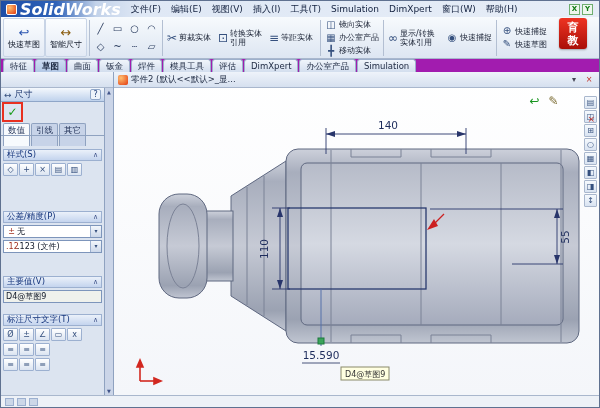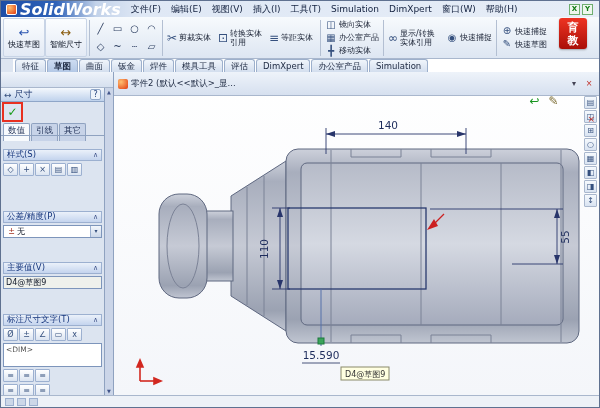--- a/index.html
+++ b/index.html
@@ -23,51 +23,51 @@
 .gi{width:16px;height:16px;font-size:10px;line-height:15px;text-align:center;color:#2c3e60}
 .lb{flex:none;display:flex;align-items:center;gap:2px;padding:0 2px;height:39px;width:51px}
 .lb .ic{font-size:12px;color:#35507e;flex:none}
 .lb .tx{font-size:8px;line-height:9px;color:#1c2436}
 .lbw{width:58px}
 .st{flex:none;display:flex;flex-direction:column;justify-content:center;height:40px}
 .sr{display:flex;align-items:center;gap:2px;height:13px;padding:0 2px;white-space:nowrap}
 .sr .ic{width:12px;font-size:10px;line-height:12px;text-align:center;color:#35507e}
 .sr .tx{font-size:8px;color:#1c2436}
 .wm{position:absolute;top:17px;right:12px;width:28px;height:31px;z-index:9;background:linear-gradient(#ee3322,#aa0f08);border-radius:3px;color:#fff;font-weight:bold;font-size:11px;line-height:13px;display:flex;flex-direction:column;align-items:center;justify-content:center;box-shadow:0 1px 2px rgba(0,0,0,.3)}
-.ctabs{position:absolute;top:58px;left:12px;right:0;height:13px;background:#ffffff;display:flex;align-items:flex-end;padding-left:2px;gap:1px}
+.ctabs{position:absolute;top:58px;left:0;right:0;height:13px;background:#a21caf;display:flex;align-items:flex-end;padding-left:2px;gap:1px}
 .ctab{flex:none;height:13px;line-height:12px;padding:0 6px;font-size:8.5px;color:#1c2840;background:linear-gradient(#f0f5fb,#d3deee);border:1px solid #9db0cc;border-bottom:none;border-radius:3px 3px 0 0}
 .ctab.active{background:linear-gradient(#cddcf2,#b3c8e6);font-weight:bold}
 .panel{position:absolute;left:0;top:71px;width:113px;bottom:12px;background:#dce4f0;border-right:1px solid #8fa2c0}
 .ptop{position:absolute;top:0;left:0;right:0;height:16px;background:linear-gradient(#eef3fa,#d6e0ef);border-bottom:1px solid #a9b7cd}
 .phead{position:absolute;top:16px;left:0;right:9px;height:14px;background:linear-gradient(#f4f8fd,#bfd2ec);border-bottom:1px solid #8fa6c8;display:flex;align-items:center;gap:3px;padding:0 3px}
 .phead .pic{color:#35507e;font-size:9px}
 .phead .t{flex:1;font-weight:normal;color:#15306a}
 .help{width:11px;height:11px;border:1px solid #8fa6c8;border-radius:2px;background:#eef3fa;text-align:center;line-height:10px;font-size:8px;color:#23407a}
 .pcheck{position:absolute;left:4px;top:33px;width:15px;height:15px;color:#149a14;font-size:12px;line-height:15px;text-align:center;font-weight:bold}
 .hl{position:absolute;left:1px;top:30px;width:21px;height:20px;border:2px solid #e83020}
-.ptabs{position:absolute;left:2px;top:51px;height:18px;display:flex;gap:1px}
+.ptabs{position:absolute;left:2px;top:51px;height:23px;display:flex;gap:1px}
 .ptab{padding:0 4px;line-height:12px;font-size:8.5px;border:1px solid #8fa2c0;border-bottom:none;border-radius:2px 2px 0 0;background:#c7d3e8;color:#25355a}
 .ptab.active{background:#f7fafd}
 .ptline{position:absolute;left:0;top:63px;right:9px;height:1px;background:#8fa2c0}
 .sec{position:absolute;left:2px;right:11px}
 .shead{height:12px;background:linear-gradient(#ebf1fa,#c4d4ee);border:1px solid #9cb0d0;display:flex;align-items:center;padding:4px 3px;color:#15357c;font-size:8.5px}
 .shead .cv{margin-left:auto;font-size:7px;color:#40548a}
 .srow{display:flex;gap:1px;margin-top:2px;align-items:center}
 .sbtn{flex:none;width:15px;height:13px;border:1px solid #9cb0d0;border-radius:1px;background:linear-gradient(#ffffff,#dbe4f1);font-size:8px;line-height:11px;text-align:center;color:#35507e}
 .fld{display:flex;align-items:center;height:13px;background:#fff;border:1px solid #7d95bb;margin-top:2px;font-size:8px;padding-left:2px}
 .fld .fv{flex:1;white-space:nowrap;overflow:hidden}
 .fld.ro{background:#eff1ec}
 .ficon{flex:none;width:11px;text-align:center;color:#a03020;font-size:8px}
 .dd{flex:none;width:11px;height:11px;margin-left:1px;background:linear-gradient(#f2f6fb,#ccd8ea);border-left:1px solid #9cb0d0;text-align:center;line-height:10px;font-size:6px;color:#35507e}
 .spin{flex:none;display:flex;flex-direction:column;width:9px;margin-left:1px}
 .spin span{height:5px;font-size:4.5px;line-height:5px;text-align:center;background:linear-gradient(#f2f6fb,#ccd8ea);border:1px solid #9cb0d0}
 .ta{height:24px;background:#fff;border:1px solid #7d95bb;margin-top:2px;font-size:7.5px;padding:1px 2px;color:#555}
 .pscroll{position:absolute;top:16px;right:0;bottom:0;width:9px;background:#cbd5e8;border-left:1px solid #8fa2c0;display:flex;flex-direction:column;justify-content:space-between;align-items:center;font-size:5px;color:#40548a;padding:1px 0}
 .vp{position:absolute;left:113px;top:71px;right:0;bottom:12px;background:linear-gradient(#ffffff,#f4f6fa)}
-.vstrip{position:absolute;top:0;left:0;right:0;height:24px;background:linear-gradient(#eef3fa,#d6e0ef);border-bottom:1px solid #a9b7cd;display:flex;align-items:center;gap:3px;padding:0 4px}
+.vstrip{position:absolute;top:0;left:0;right:0;height:16px;background:linear-gradient(#eef3fa,#d6e0ef);border-bottom:1px solid #a9b7cd;display:flex;align-items:center;gap:3px;padding:0 4px}
 .docic{flex:none;width:10px;height:10px;border-radius:2px;background:radial-gradient(circle at 30% 30%,#ffc070,#e23a10)}
 .bc{font-size:8.5px;color:#1c2840;white-space:nowrap}
 .vsr{margin-left:auto;display:flex;gap:3px}
 .vsb{width:12px;height:12px;text-align:center;line-height:11px;font-size:8px;color:#445}
 .vsb.red{color:#c03028}
 .cad{position:absolute;top:16px;left:0}
 .cad text{font-family:"DejaVu Sans",sans-serif}
 .rtools{position:absolute;top:24px;right:1px;width:14px;display:flex;flex-direction:column;gap:1px;z-index:5}
 .rt{width:13px;height:13px;background:linear-gradient(#f5f9fd,#d9e3f1);border:1px solid #a9b7cd;border-radius:1px;font-size:8px;line-height:12px;text-align:center;color:#35507e}
 .ccorner{position:absolute;top:22px;right:38px;display:flex;gap:4px;z-index:5}
@@ -229,23 +229,28 @@
     <div class="sec" style="top:139px">
       <div class="shead">
         <span>公差/精度(P)</span>
         <span class="cv">∧</span>
       </div>
       <div class="fld">
         <span class="ficon">±</span>
         <span class="fv">无</span>
         <span class="dd">▾</span>
       </div>
-    </div>
-
-    <div class="sec" style="top:190px">
+      <div class="fld">
+        <span class="ficon">.12</span>
+        <span class="fv">.123 (文件)</span>
+        <span class="dd">▾</span>
+      </div>
+    </div>
+
+    <div class="sec" style="top:204px">
       <div class="shead">
         <span>主要值(V)</span>
         <span class="cv">∧</span>
       </div>
       <div class="fld ro">
         <span class="fv">D4@草图9</span>
       </div>
     </div>
 
     <div class="sec" style="top:242px">
@@ -253,21 +258,20 @@
         <span>标注尺寸文字(T)</span>
         <span class="cv">∧</span>
       </div>
       <div class="srow">
         <span class="sbtn">Ø</span>
         <span class="sbtn">±</span>
         <span class="sbtn">∠</span>
         <span class="sbtn">▭</span>
         <span class="sbtn">x</span>
       </div>
-      <div class="ta">&lt;DIM&gt;</div>
       <div class="srow">
         <span class="sbtn">≡</span>
         <span class="sbtn">≡</span>
         <span class="sbtn">≡</span>
       </div>
       <div class="srow">
         <span class="sbtn">≡</span>
         <span class="sbtn">≡</span>
         <span class="sbtn">≡</span>
       </div>

